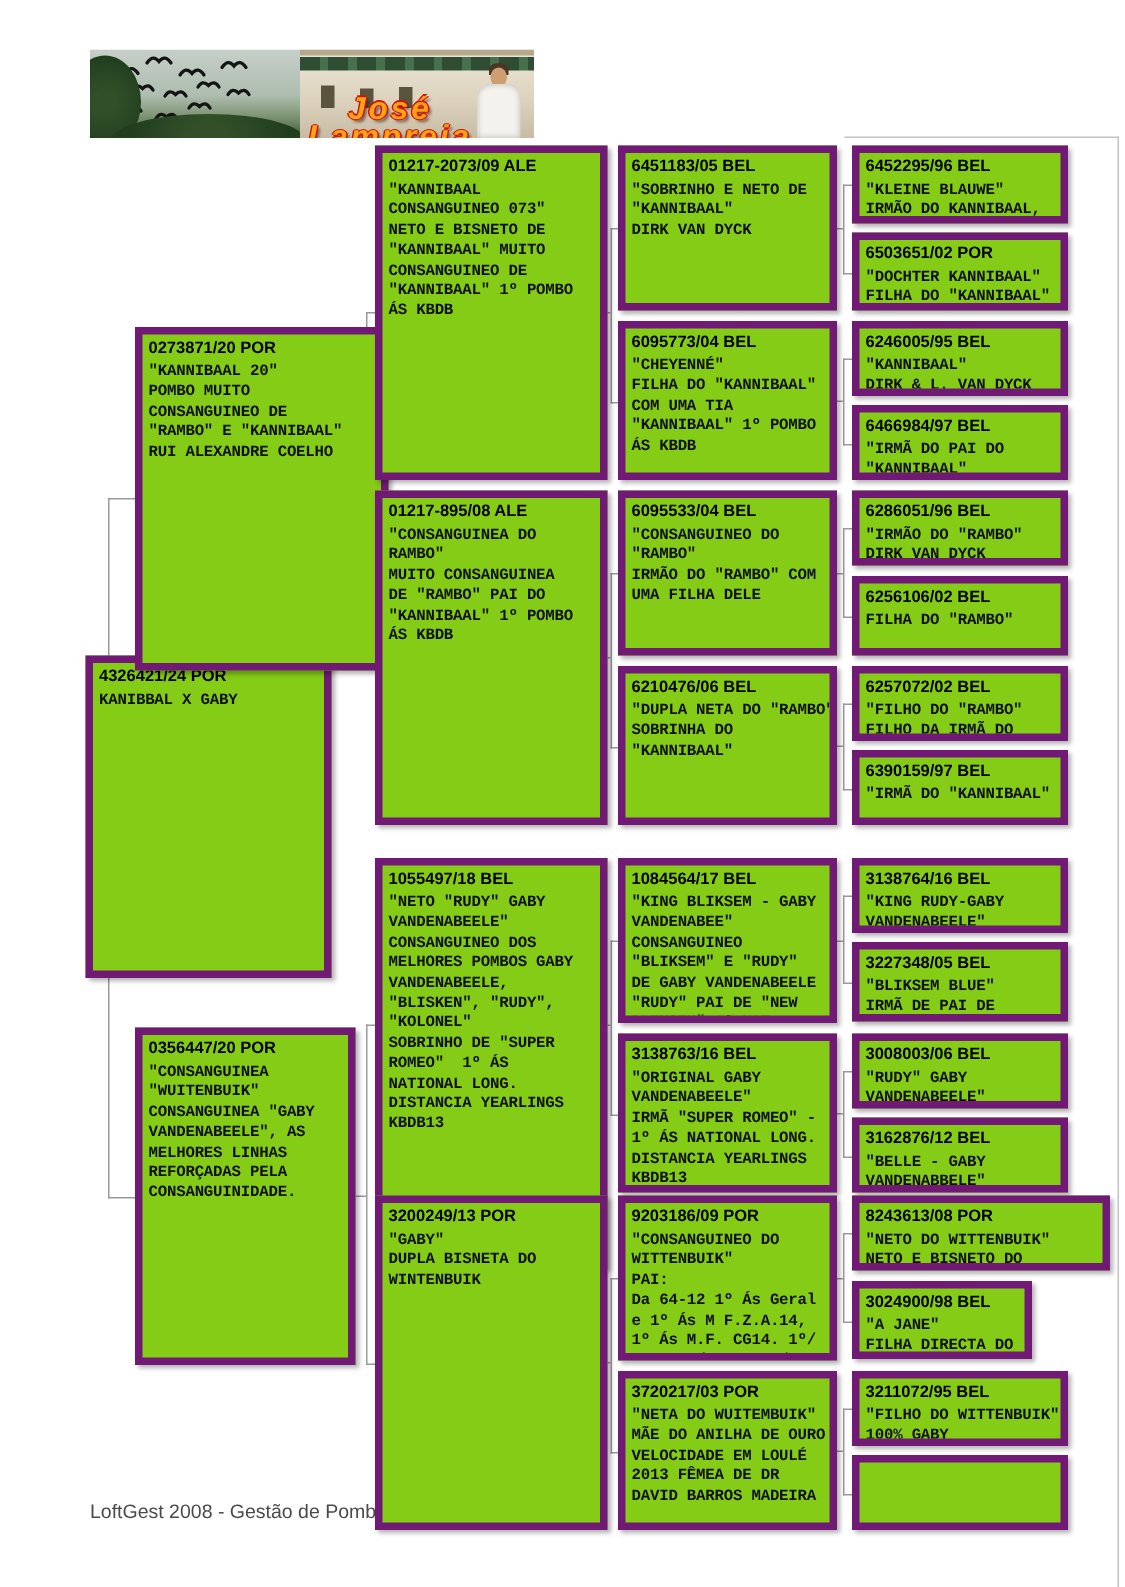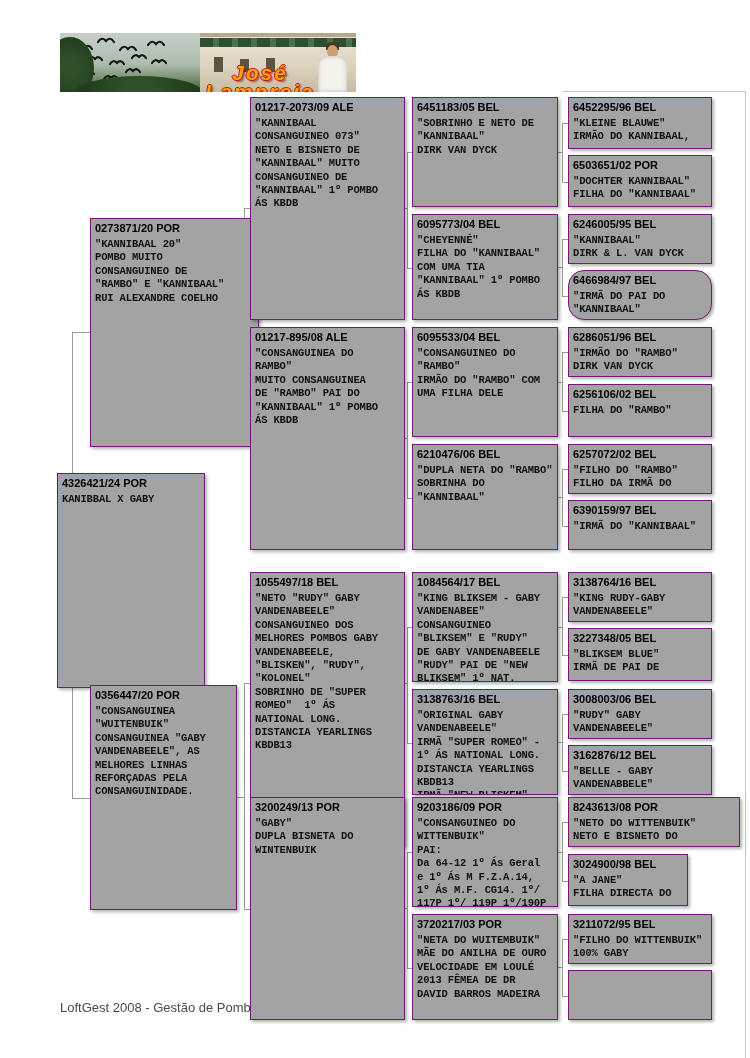--- a/index.html
+++ b/index.html
@@ -32,21 +32,21 @@
   .banner-title{position:absolute;left:104px;top:1px;right:0;text-align:center;pointer-events:none;margin-top:28px;}
   .jose,.lampreia{font-style:italic;font-weight:bold;font-size:21px;line-height:21px;letter-spacing:2px;
       color:#ffa216;
       text-shadow:-1px 0 0 #cf1708,1px 0 0 #cf1708,0 -1px 0 #cf1708,0 1px 0 #cf1708,2px 2px 2px rgba(60,0,0,.55);}
   .lampreia{margin-top:-2px;}
   .contact{margin-top:1px;font-weight:bold;font-size:6.5px;line-height:7px;color:#fff;
       text-shadow:0 1px 1px #000,0 0 2px #000;}
   .website{font-weight:bold;font-size:6.5px;line-height:7px;color:#fff;text-shadow:0 1px 1px #000,0 0 2px #000;}
 
   
-  .pbox{position:absolute;box-sizing:border-box;background:#a3a3a3;border:1px solid #701a75;
+  .pbox{position:absolute;box-sizing:border-box;background:#84cc16;border:5px solid #701a75;
       box-shadow:2px 2px 3px rgba(0,0,0,.30);padding:3px 4px;overflow:hidden;z-index:2;}
   .ring{font-family:"Liberation Sans",sans-serif;font-weight:bold;font-size:11px;line-height:13px;
       color:#000;margin-bottom:3px;white-space:pre;}
   .btext{font-family:"Liberation Mono","DejaVu Sans Mono",monospace;font-weight:bold;font-size:10.5px;
       line-height:13.4px;letter-spacing:-0.15px;color:#111;white-space:pre;}
 
   
   .conn-b{position:absolute;border-left:1px solid #9a9a9a;border-top:1px solid #9a9a9a;
       border-bottom:1px solid #9a9a9a;z-index:1;}
   .conn-s{position:absolute;border-top:1px solid #9a9a9a;z-index:1;}
@@ -117,21 +117,21 @@
       <div class="conn-s" style="left: 558px; top: 152px; width: 4px; height: 1px;"></div>
       <div class="conn-s" style="left: 558px; top: 267px; width: 4px; height: 1px;"></div>
       <div class="conn-s" style="left: 558px; top: 382px; width: 4px; height: 1px;"></div>
       <div class="conn-s" style="left: 558px; top: 497px; width: 4px; height: 1px;"></div>
       <div class="conn-s" style="left: 558px; top: 627px; width: 4px; height: 1px;"></div>
       <div class="conn-s" style="left: 558px; top: 742px; width: 4px; height: 1px;"></div>
       <div class="conn-s" style="left: 558px; top: 852px; width: 4px; height: 1px;"></div>
       <div class="conn-s" style="left: 558px; top: 967px; width: 4px; height: 1px;"></div>
     </div>
   <div id="boxes">
-      <div class="pbox" style="left: 57px; top: 473px; width: 148px; height: 215px;">
+      <div class="pbox" style="left: 57px; top: 437px; width: 164px; height: 215px;">
         <div class="ring">4326421/24 POR</div>
         <div class="btext">KANIBBAL X GABY</div>
       </div>
       <div class="pbox" style="left: 90px; top: 218px; width: 169px; height: 229px;">
         <div class="ring">0273871/20 POR</div>
         <div class="btext">"KANNIBAAL 20"
 POMBO MUITO
 CONSANGUINEO DE
 "RAMBO" E "KANNIBAAL"
 RUI ALEXANDRE COELHO</div>
@@ -259,21 +259,21 @@
       <div class="pbox" style="left: 568px; top: 155px; width: 144px; height: 52px;">
         <div class="ring">6503651/02 POR</div>
         <div class="btext">"DOCHTER KANNIBAAL"
 FILHA DO "KANNIBAAL"</div>
       </div>
       <div class="pbox" style="left: 568px; top: 214px; width: 144px; height: 50px;">
         <div class="ring">6246005/95 BEL</div>
         <div class="btext">"KANNIBAAL"
 DIRK &amp; L. VAN DYCK</div>
       </div>
-      <div class="pbox" style="left: 568px; top: 270px; width: 144px; height: 50px; border-radius: 16px;">
+      <div class="pbox" style="left: 568px; top: 270px; width: 144px; height: 50px;">
         <div class="ring">6466984/97 BEL</div>
         <div class="btext">"IRMÃ DO PAI DO
 "KANNIBAAL"</div>
       </div>
       <div class="pbox" style="left: 568px; top: 327px; width: 144px; height: 50px;">
         <div class="ring">6286051/96 BEL</div>
         <div class="btext">"IRMÃO DO "RAMBO"
 DIRK VAN DYCK</div>
       </div>
       <div class="pbox" style="left: 568px; top: 384px; width: 144px; height: 53px;">

